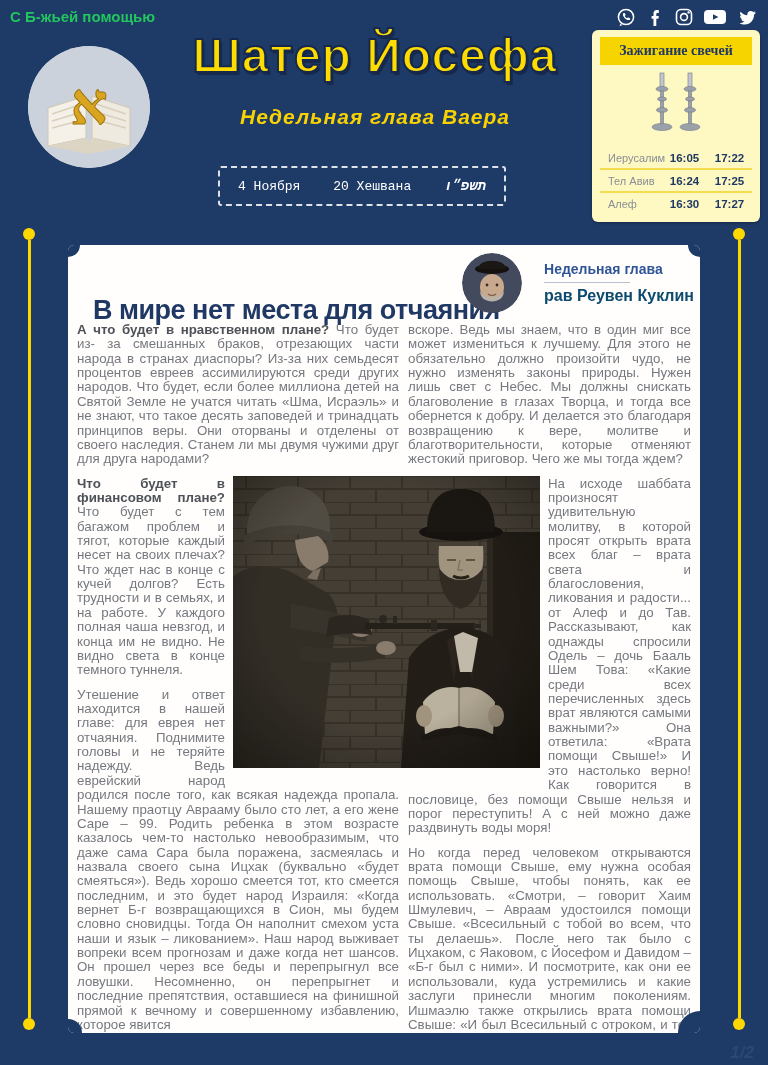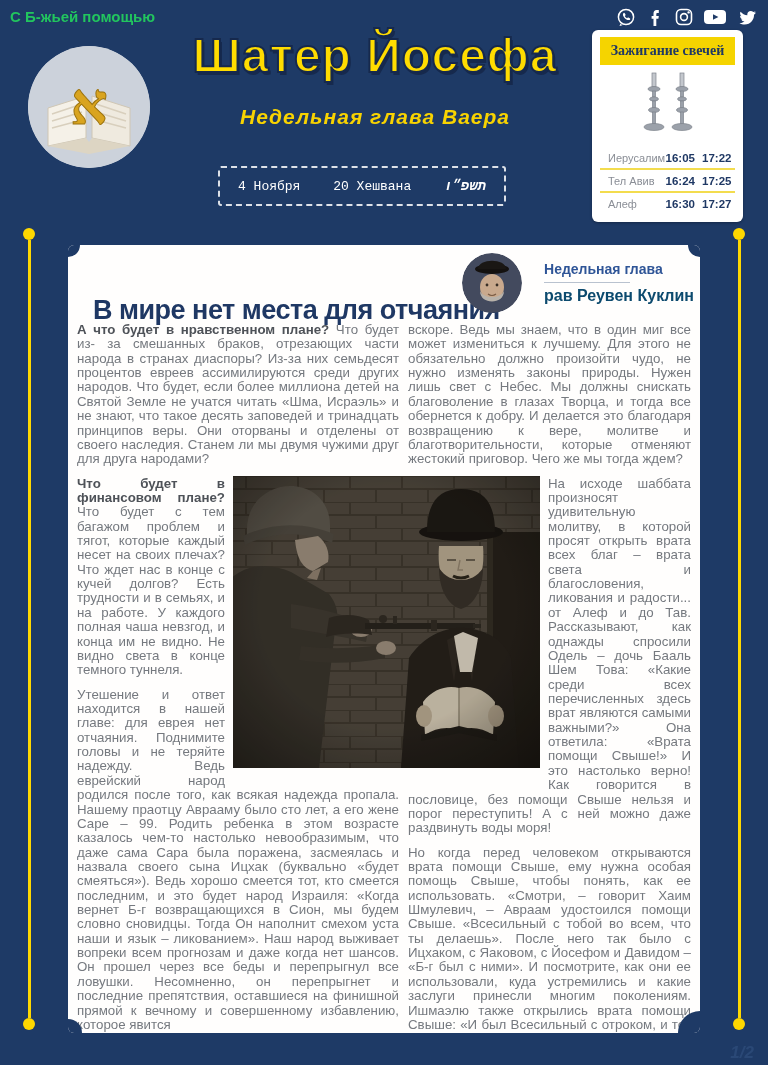--- a/index.html
+++ b/index.html
@@ -18,21 +18,21 @@
   .masthead h1{margin:4px;font-size:48px;font-weight:bold;color:#ffdc00;letter-spacing:1px;
       -webkit-text-stroke:2px #16294d;text-shadow:2px 3px 0 #16294d;}
   .masthead h2{margin:22px 0 0;font-size:21px;font-weight:bold;color:#f8d301;letter-spacing:1px;font-style:italic;}
 
   .datebar{position:absolute;left:218px;top:166px;width:288px;height:40px;box-sizing:border-box;
       border:2px dashed rgba(255,255,255,.85);border-radius:3px;display:flex;align-items:center;
       justify-content:space-between;padding:0 18px;color:#fff;font-size:13px;font-family:Liberation Mono, monospace;}
   .datebar .heb{font-style:italic;font-weight:bold;font-size:14px;}
 
   
-  .candles{position:absolute;left:592px;top:30px;width:151px;background:#ffffff;border-radius:6px;
+  .candles{position:absolute;left:592px;top:30px;width:168px;background:#fef9c3;border-radius:6px;
       padding:7px 8px 8px;box-sizing:border-box;box-shadow:0 1px 3px rgba(0,0,0,.3);}
   .candles-header{background:#f5d400;color:#1f3864;font-family:"Liberation Serif",serif;
       font-weight:bold;font-size:14px;text-align:center;padding:6px 0;}
   .candlesticks{display:flex;justify-content:center;padding:6px 0 4px;}
   .ctable{margin-top:2px;}
   .crow{display:grid;grid-template-columns:62px 1fr 1fr;align-items:center;
       padding:5px 0 4px;font-size:11px;}
   .crow .city{color:#8a8e96;margin-left:8px;}
   .crow .t{color:#1f3864;font-weight:bold;font-size:11.5px;text-align:center;}
   .crow.sep{border-bottom:2px solid #f3dc4e;}

